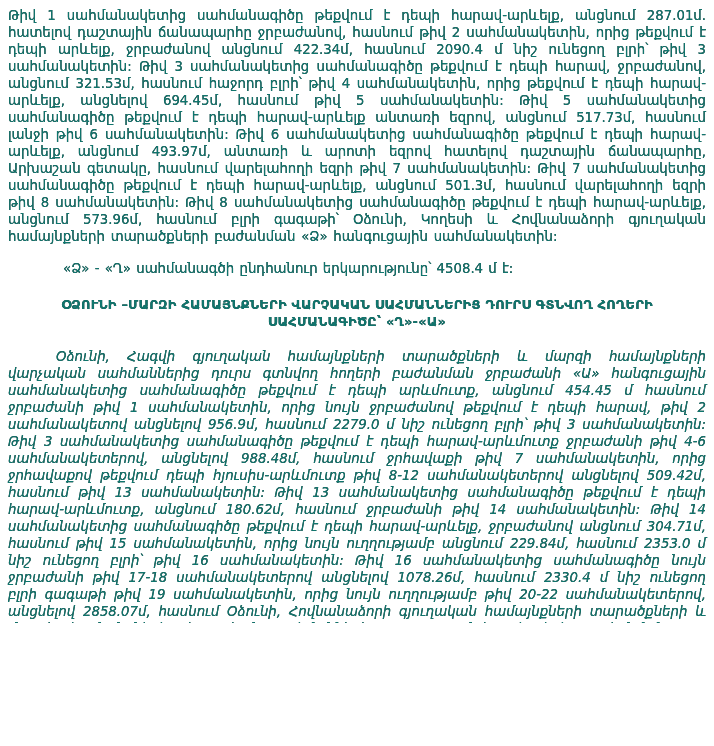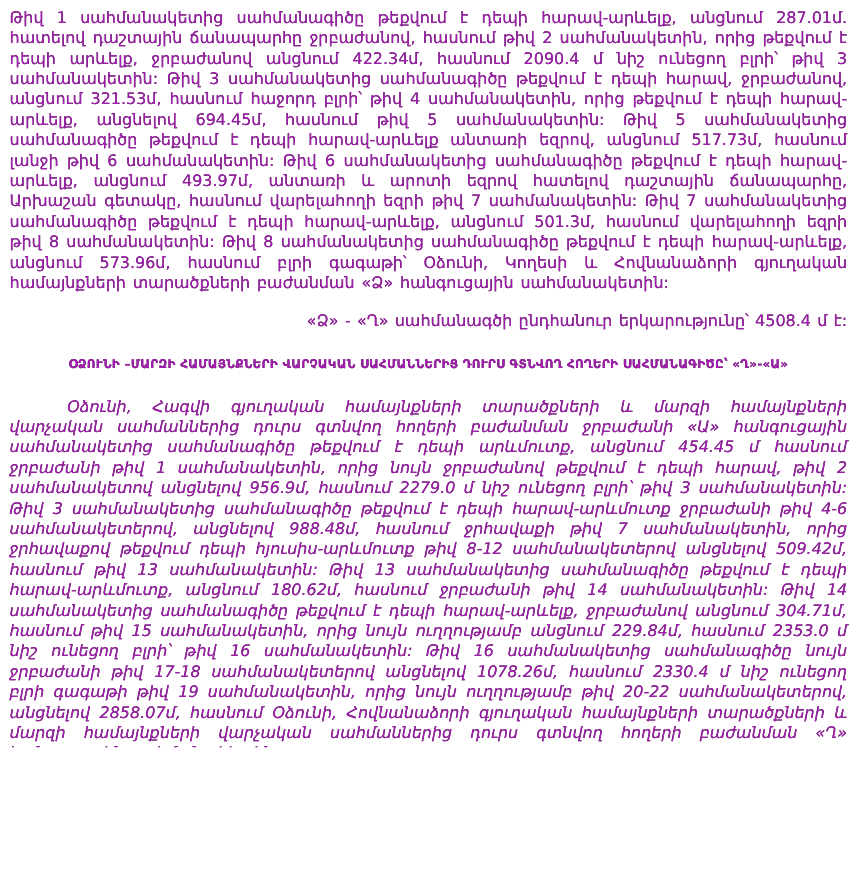--- a/index.html
+++ b/index.html
@@ -6,21 +6,21 @@
     margin: 0;
     padding: 0;
     background: #ffffff;
   }
   .page {
     position: relative;
     box-sizing: border-box;
     width: 714px;
     height: 623px;
     background: #ffffff;
-    color: #a21caf;
+    color: #0f766e;
     font-family: "DejaVu Sans", sans-serif;
     padding: 7px 8px 0 8px;
     overflow: hidden;
     
     text-shadow: 0 0 0.45px rgba(0,0,0,0.85);
   }
   .para {
     margin: 0;
     font-size: 13.3px;
     line-height: 17px;
@@ -29,27 +29,27 @@
   }
   .para--indent-first {
     text-indent: 48px;
     font-style: italic;
   }
   .total-line {
     margin: 0;
     margin-top: 15px;
     font-size: 13.3px;
     line-height: 17px;
-    text-align: right;
+    text-align: left;
     text-indent: 55px;
     word-spacing: 1px;
   }
   .section-heading {
     margin: 19px 14px 18px 14px;
-    font-size: 10px;
+    font-size: 13px;
     line-height: 17px;
     font-weight: bold;
     text-align: center;
     letter-spacing: 0.2px;
   }
 </style>
 </head>
 <body>
 
 <div class="page">

